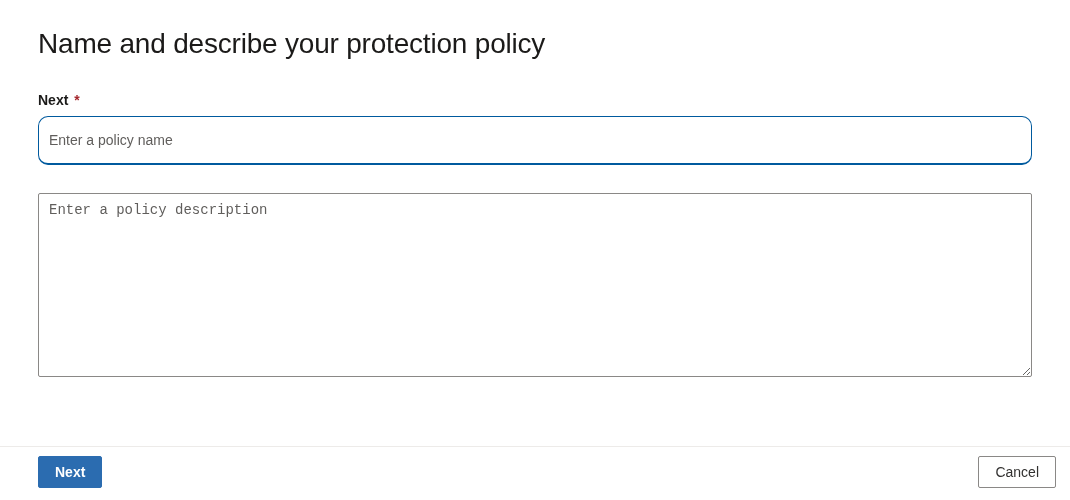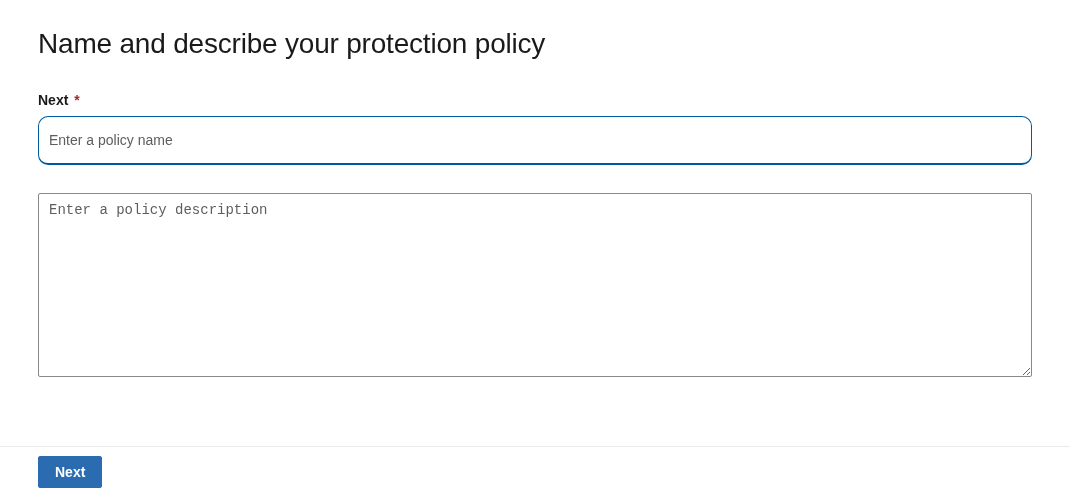--- a/index.html
+++ b/index.html
@@ -105,13 +105,14 @@
     <input type="text" class="text-input focused" placeholder="Enter a policy name" style="">
   </div>
 
   <div class="field">
     <textarea class="textarea-input" placeholder="Enter a policy description" style=""></textarea>
   </div>
 </div>
 
 <div class="footer">
   <button class="btn btn-primary">Next</button>
+  <button class="btn btn-default">Cancel</button>
 </div>
 
 </body></html>

